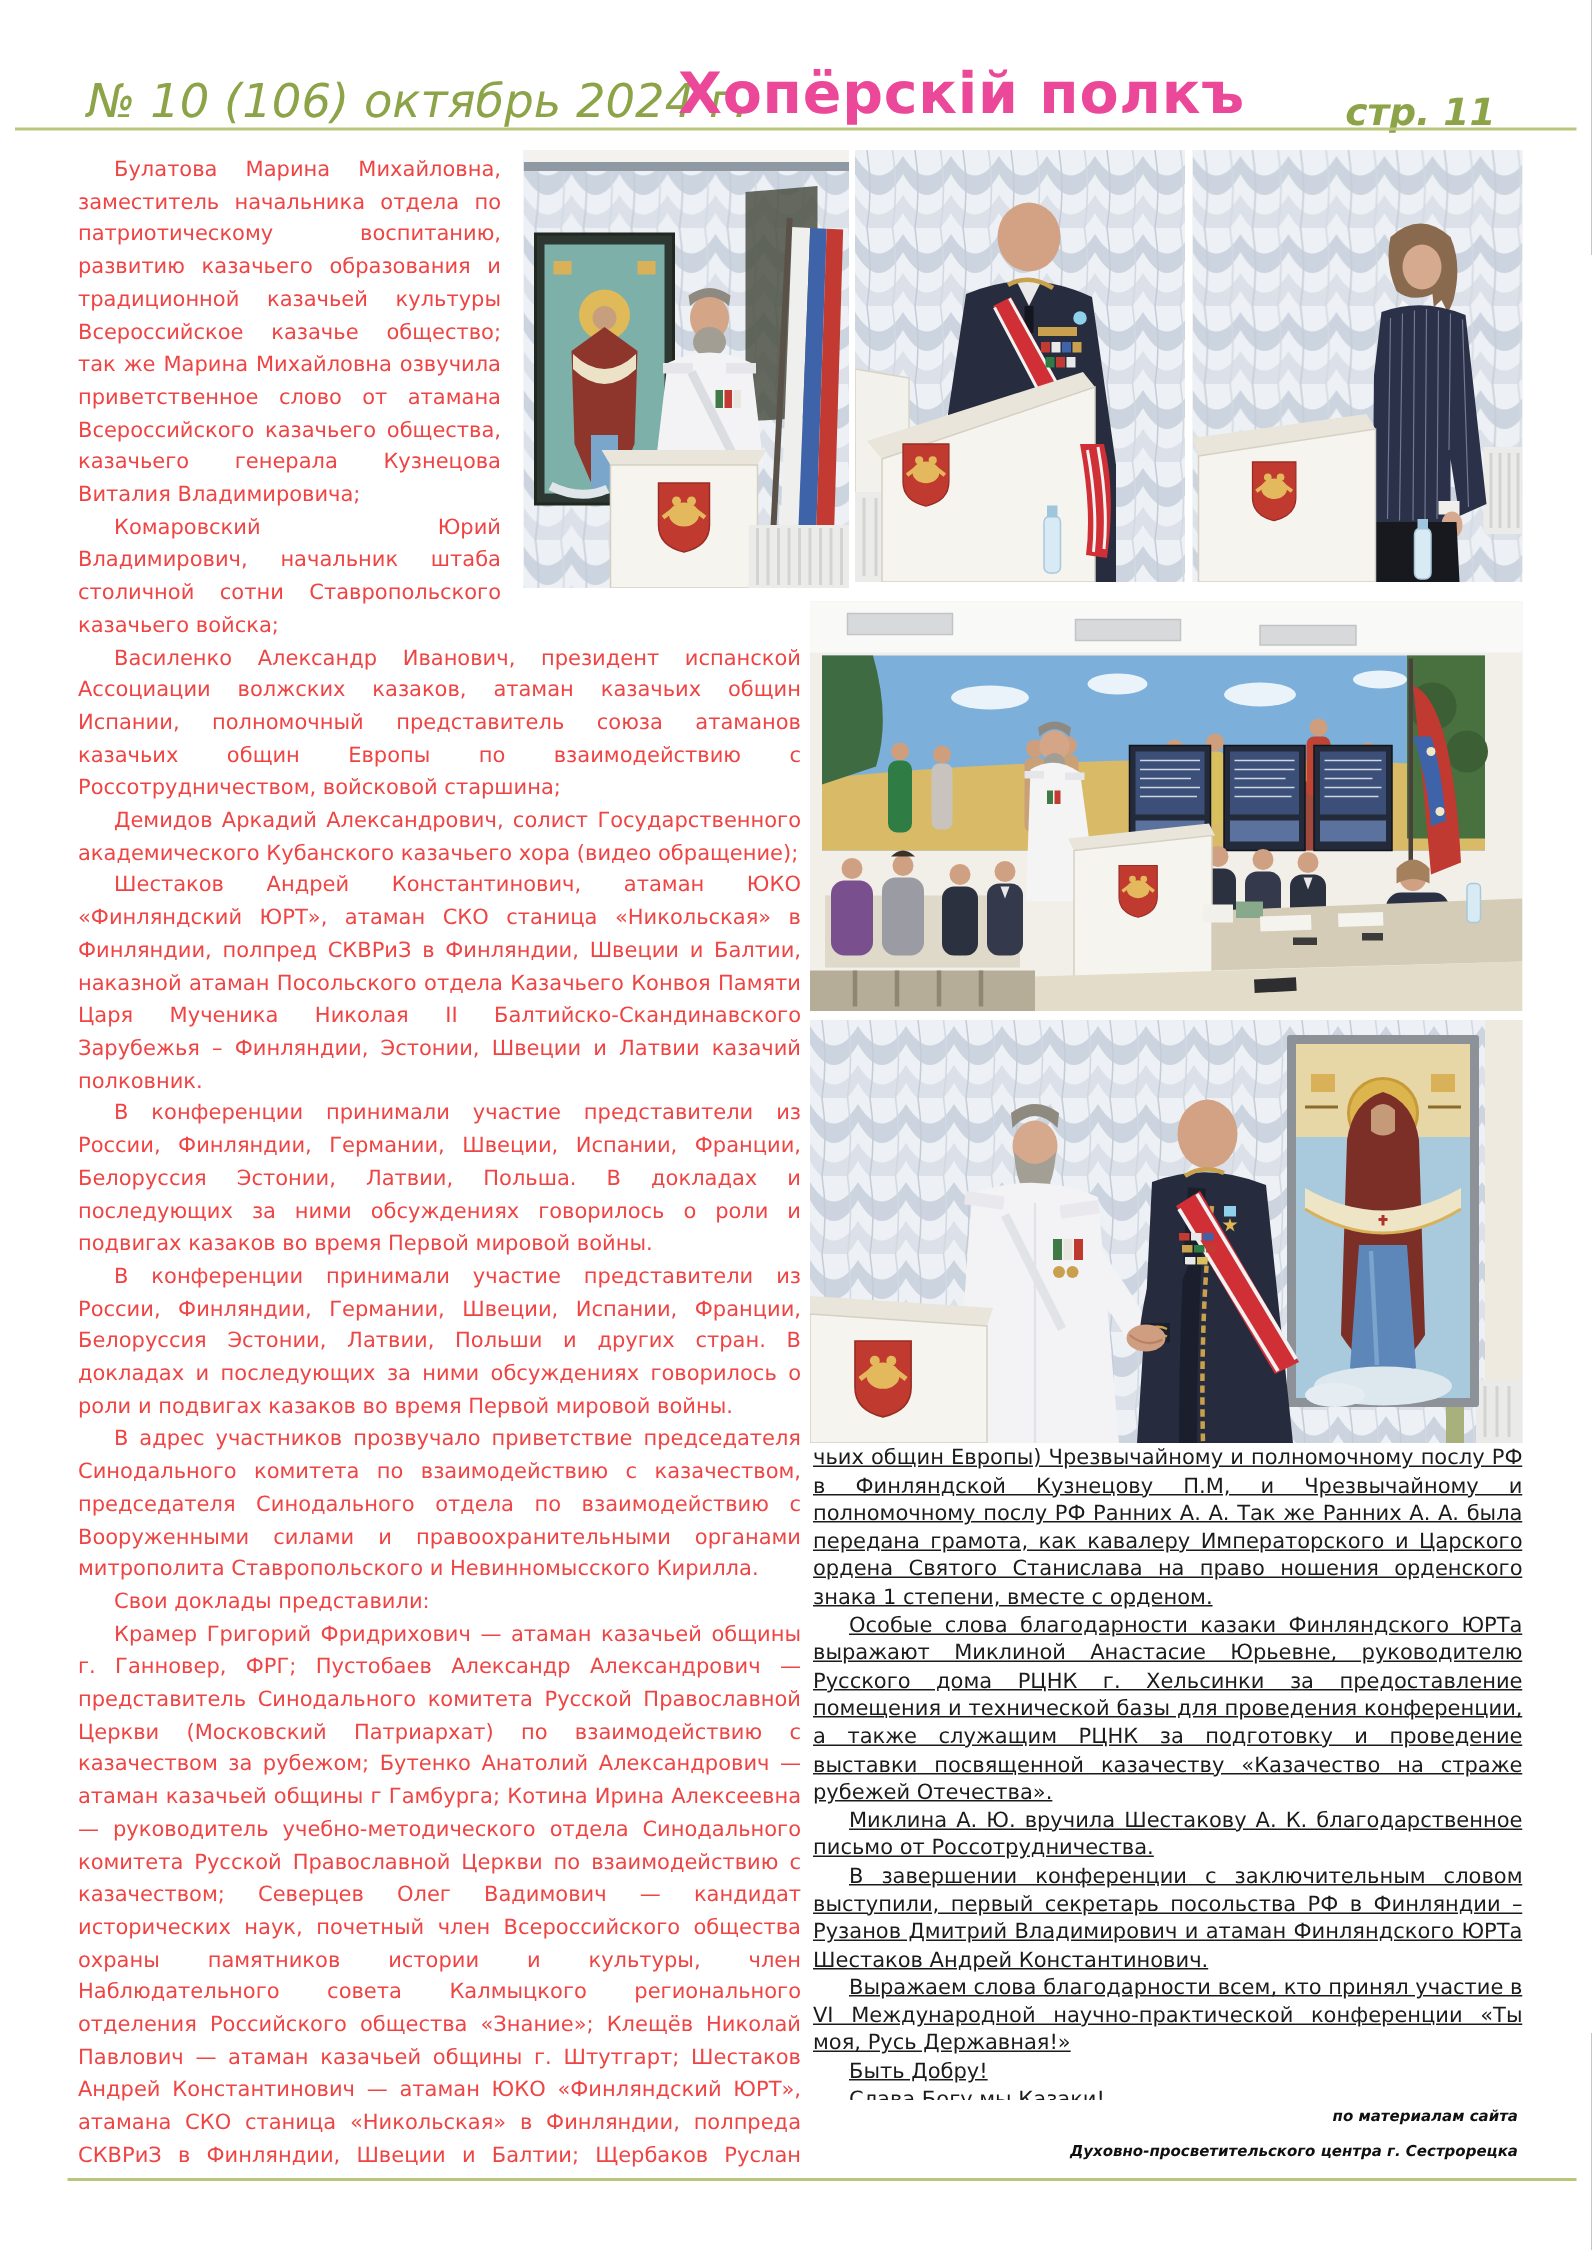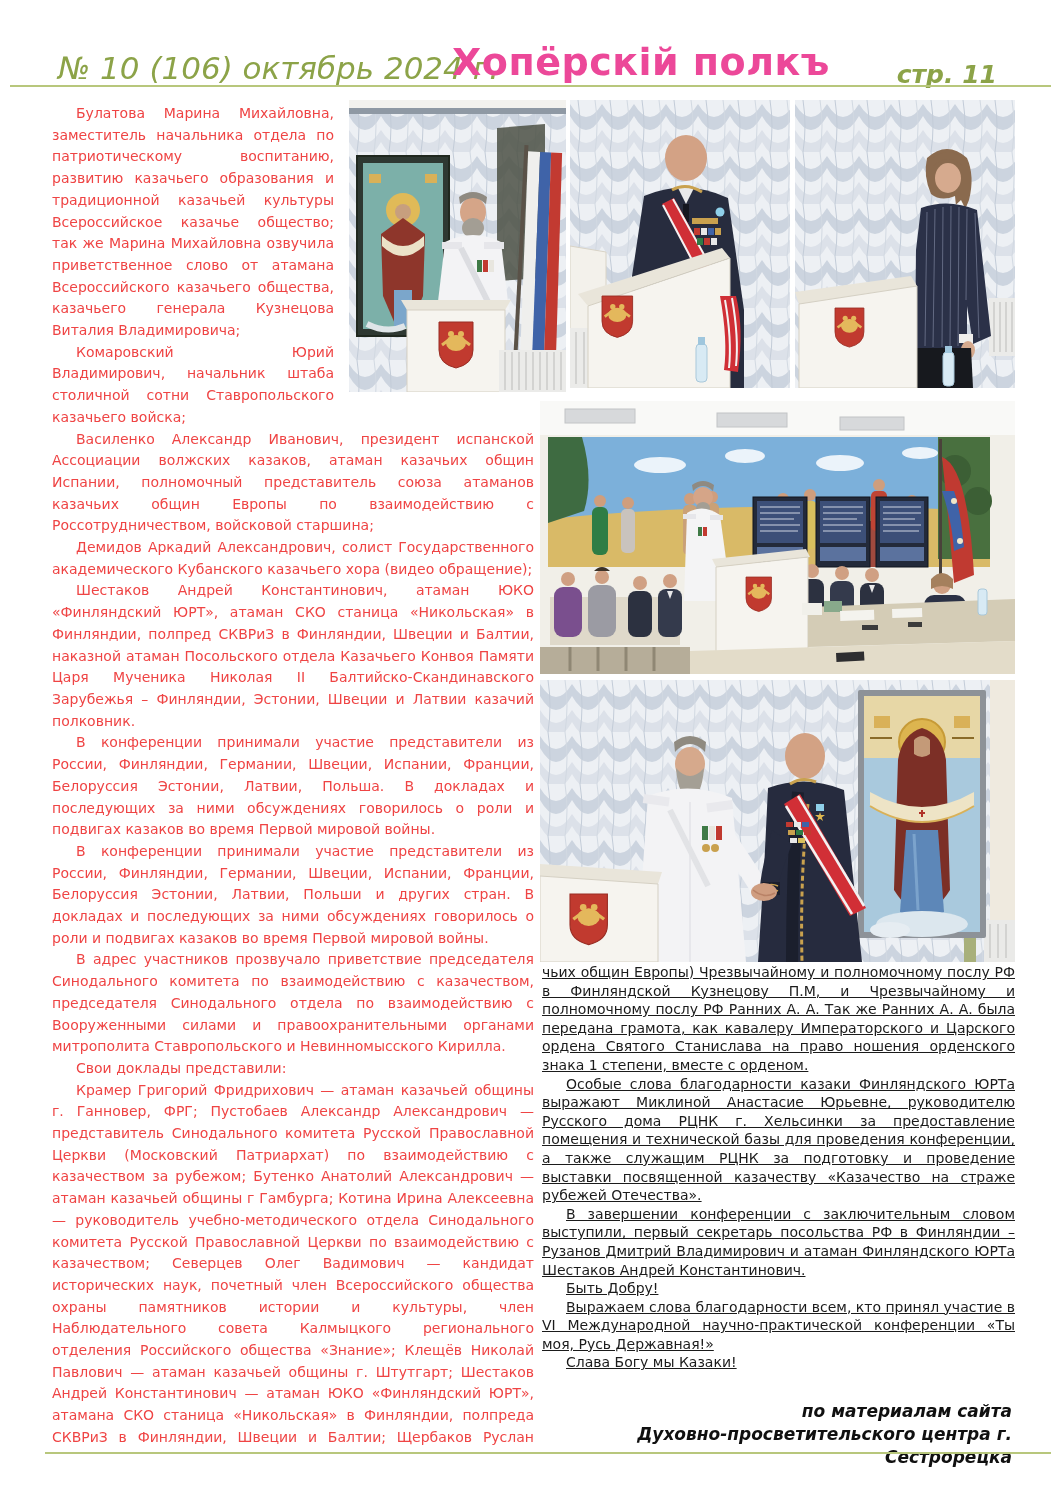--- a/index.html
+++ b/index.html
@@ -17,21 +17,21 @@
   .rule-bottom{left:45px;width:1006px;top:1452px;}
   
   .col-left{position:absolute;left:52px;top:103px;width:482px;height:1349px;overflow:hidden;
             text-align:justify;font-size:14px;line-height:21.7px;color:#ef4444;}
   .col-left .photo-spacer{float:right;width:200px;height:291px;}
   .col-left p,.col-right p{margin:0;text-indent:24px;}
   .col-right{position:absolute;left:542px;top:963px;width:473px;height:437px;overflow:hidden;
              text-align:justify;font-size:14px;line-height:18.6px;color:#1b1b1b;text-decoration:underline;}
   .col-right p.cont{text-indent:0;}
   .credit{position:absolute;left:542px;top:1400px;width:470px;text-align:right;
-          font-weight:bold;font-style:italic;font-size:17px;line-height:23px;color:#101010;}
+          font-weight:bold;font-style:italic;font-size:10px;line-height:23px;color:#101010;}
   
   .photo{position:absolute;overflow:hidden;background:#e9edf2;}
   .photo svg{display:block;width:100%;height:100%;}
   #photo-1{left:349px;top:100px;width:217px;height:292px;}
   #photo-2{left:570px;top:100px;width:220px;height:288px;}
   #photo-3{left:795px;top:100px;width:220px;height:288px;}
   #photo-4{left:540px;top:401px;width:475px;height:273px;}
   #photo-5{left:540px;top:680px;width:475px;height:282px;}
 </style>
 </head>
@@ -447,23 +447,24 @@
     <p>В конференции принимали участие представители из России, Финляндии, Германии, Швеции, Испании, Франции, Белоруссия Эстонии, Латвии, Польши и других стран. В докладах и последующих за ними обсуждениях говорилось о роли и подвигах казаков во время Первой мировой войны.</p>
     <p>В адрес участников прозвучало приветствие председателя Синодального комитета по взаимодействию с казачеством, председателя Синодального отдела по взаимодействию с Вооруженными силами и правоохранительными органами митрополита Ставропольского и Невинномысского Кирилла.</p>
     <p>Свои доклады представили:</p>
     <p>Крамер Григорий Фридрихович — атаман казачьей общины г. Ганновер, ФРГ; Пустобаев Александр Александрович — представитель Синодального комитета Русской Православной Церкви (Московский Патриархат) по взаимодействию с казачеством за рубежом; Бутенко Анатолий Александрович — атаман казачьей общины г Гамбурга; Котина Ирина Алексеевна — руководитель учебно-методического отдела Синодального комитета Русской Православной Церкви по взаимодействию с казачеством; Северцев Олег Вадимович — кандидат исторических наук, почетный член Всероссийского общества охраны памятников истории и культуры, член Наблюдательного совета Калмыцкого регионального отделения Российского общества «Знание»; Клещёв Николай Павлович — атаман казачьей общины г. Штутгарт; Шестаков Андрей Константинович — атаман ЮКО «Финляндский ЮРТ», атамана СКО станица «Никольская» в Финляндии, полпреда СКВРиЗ в Финляндии, Швеции и Балтии; Щербаков Руслан Вячеславович – казак СКО станица «Никольская»; Аншон Владимир Арведович – казак посольской станицы ОСЗКО, г. Таллин; Яковлев Евгений Генадьевич, атаман станицы «Елисеевская» г. Стокгольм; Вебер (Сливицкая) Ирина Сергеевна. Руководитель казачьего ансамбля «Раздолье» г. Изерлон.</p>
 
   </div>
 
   <div class="col-right">
     <p class="cont">чьих общин Европы) Чрезвычайному и полномочному послу РФ в Финляндской Кузнецову П.М, и Чрезвычайному и полномочному послу РФ Ранних А. А. Так же Ранних А. А. была передана грамота, как кавалеру Императорского и Царского ордена Святого Станислава на право ношения орденского знака 1 степени, вместе с орденом.</p>
     <p>Особые слова благодарности казаки Финляндского ЮРТа выражают Миклиной Анастасие Юрьевне, руководителю Русского дома РЦНК г. Хельсинки за предоставление помещения и технической базы для проведения конференции, а также служащим РЦНК за подготовку и проведение выставки посвященной казачеству «Казачество на страже рубежей Отечества».</p>
+    <p>Миклина А. Ю. вручила Шестакову А. К. благодарственное письмо от Россотрудничества.</p>
     <p>В завершении конференции с заключительным словом выступили, первый секретарь посольства РФ в Финляндии – Рузанов Дмитрий Владимирович и атаман Финляндского ЮРТа Шестаков Андрей Константинович.</p>
+    <p>Выражаем слова благодарности всем, кто принял участие в VI Международной научно-практической конференции «Ты моя, Русь Державная!»</p>
     <p>Быть Добру!</p>
-    <p>Выражаем слова благодарности всем, кто принял участие в VI Международной научно-практической конференции «Ты моя, Русь Державная!»</p>
     <p>Слава Богу мы Казаки!</p>
   </div>
 
   <div class="credit">
     <div>по материалам сайта</div>
     <div>Духовно-просветительского центра г. Сестрорецка</div>
   </div>
 
   <div class="rule rule-bottom"></div>
 </div>

